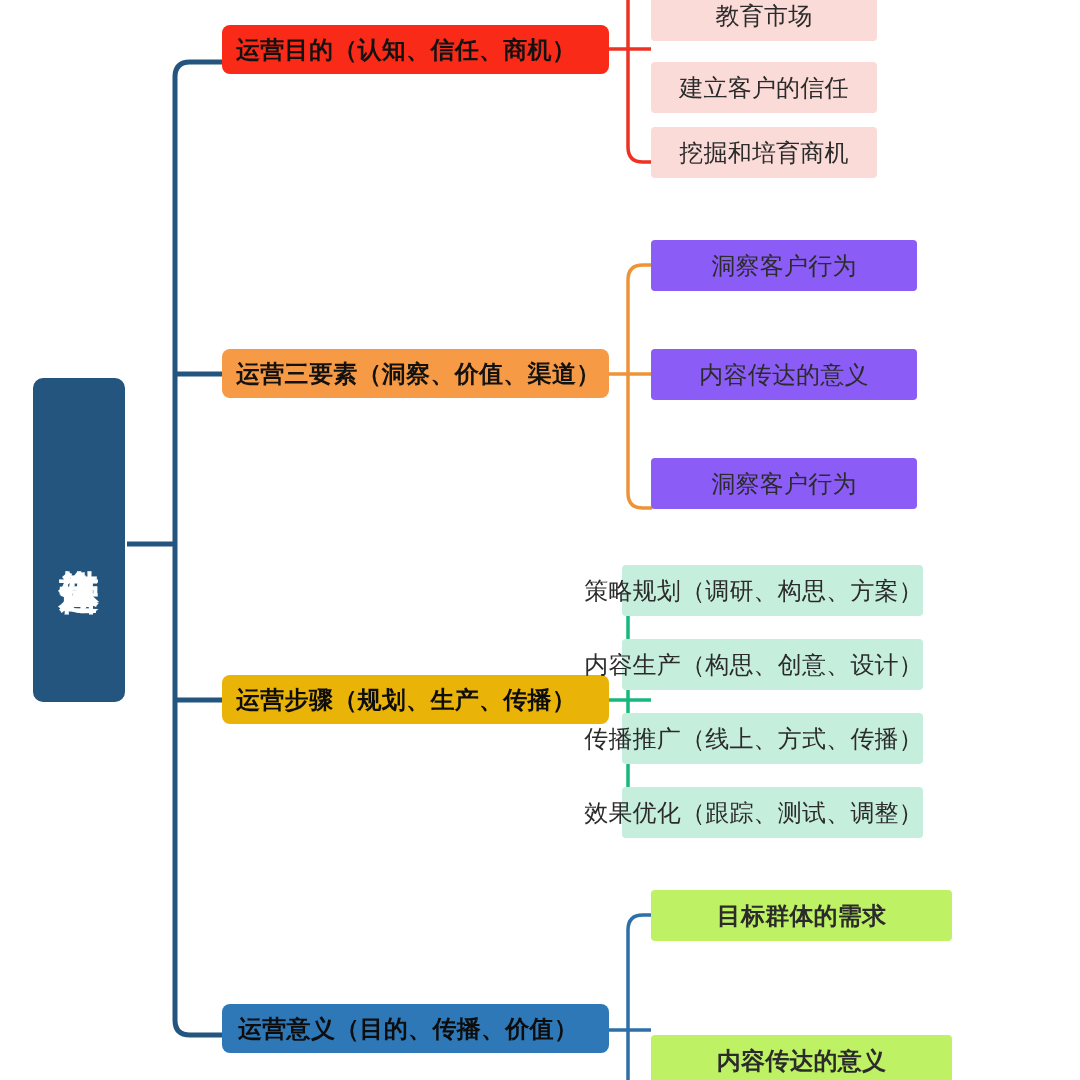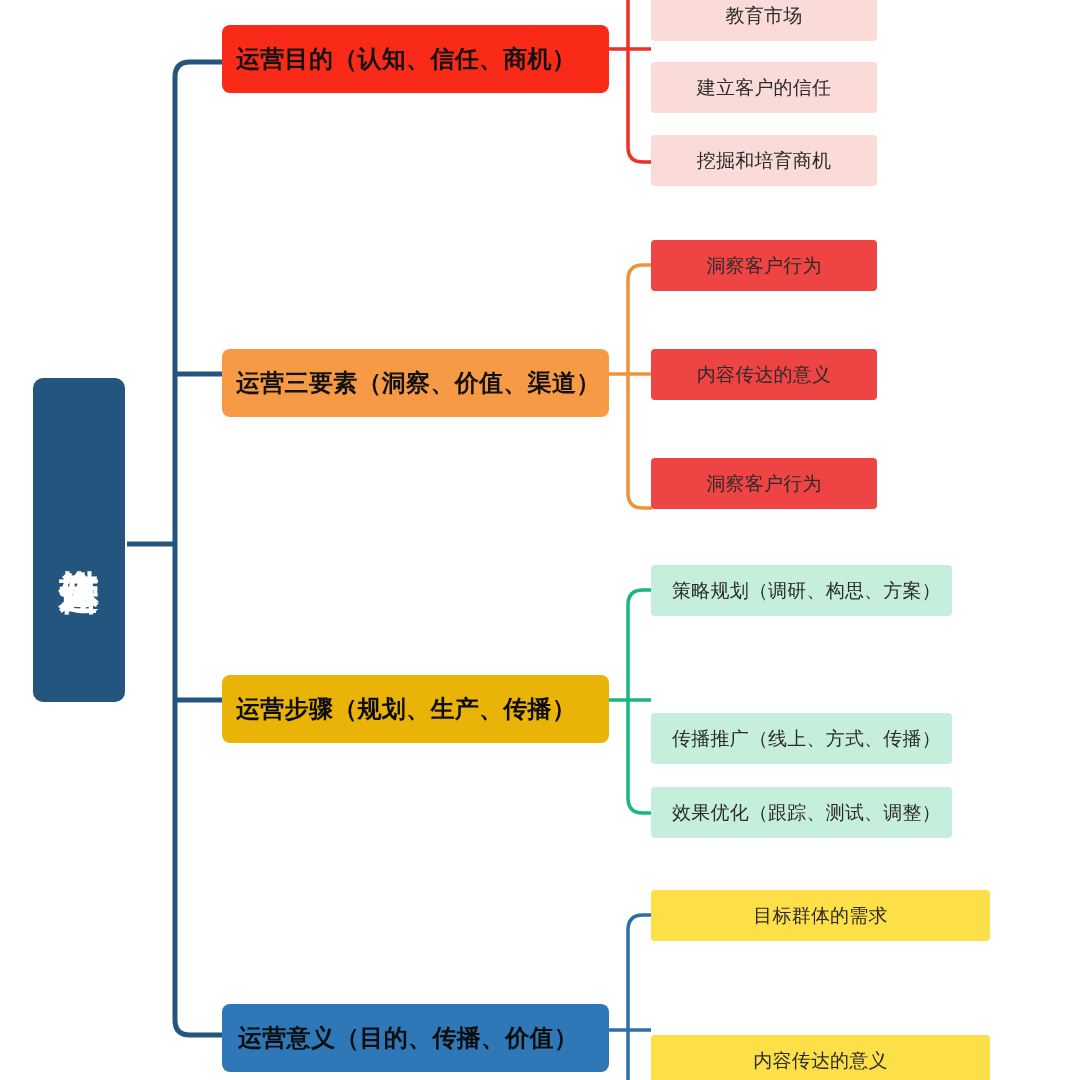--- a/index.html
+++ b/index.html
@@ -36,21 +36,21 @@
     letter-spacing: 1px;
     writing-mode: vertical-rl;
     text-orientation: upright;
     white-space: nowrap;
   }
   
   .lvl1 {
     position: absolute;
     left: 222px;
     width: 387px;
-    height: 68px;
+    height: 49px;
     border-radius: 8px;
     display: flex;
     align-items: center;
     box-sizing: border-box;
     padding-left: 14px;
   }
   .lvl1 .lvl1-label {
     font-size: 24px;
     font-weight: 700;
     color: #121212;
@@ -67,29 +67,29 @@
   .leaf {
     position: absolute;
     height: 51px;
     border-radius: 4px;
     display: flex;
     align-items: center;
     justify-content: center;
     box-sizing: border-box;
   }
   .leaf .leaf-label {
-    font-size: 19px;
+    font-size: 24px;
     color: #2b2b2b;
     white-space: nowrap;
     letter-spacing: 0.2px;
   }
   .leaf.pink   { left: 651px; width: 226px; background: #FADBD8; }
-  .leaf.yellow { left: 651px; width: 226px; background: #ef4444; }
-  .leaf.mint   { left: 651px; width: 301px; background: #C6EEDC; justify-content: center; padding-left: 10px; }
-  .leaf.steel  { left: 651px; width: 339px; background: #fde047; }
+  .leaf.yellow { left: 651px; width: 266px; background: #8b5cf6; }
+  .leaf.mint   { left: 622px; width: 301px; background: #C6EEDC; justify-content: flex-end; padding-left: 10px; }
+  .leaf.steel  { left: 651px; width: 301px; background: #bef264; font-weight: bold; }
   
   #wires {
     position: absolute;
     left: 0;
     top: 0;
     width: 1080px;
     height: 1080px;
     pointer-events: none;
   }
 </style>
@@ -126,21 +126,21 @@
 
   <div class="lvl1 red">
     <span class="lvl1-label">运营目的（认知、信任、商机）</span>
   </div>
   <div class="leaf pink" style="top:-10px">
     <span class="leaf-label">教育市场</span>
   </div>
   <div class="leaf pink" style="top:62px">
     <span class="leaf-label">建立客户的信任</span>
   </div>
-  <div class="leaf pink" style="top:135px">
+  <div class="leaf pink" style="top:127px">
     <span class="leaf-label">挖掘和培育商机</span>
   </div>
 
   <div class="lvl1 orange">
     <span class="lvl1-label">运营三要素（洞察、价值、渠道）</span>
   </div>
   <div class="leaf yellow" style="top:240px">
     <span class="leaf-label">洞察客户行为</span>
   </div>
   <div class="leaf yellow" style="top:349px">
@@ -149,20 +149,23 @@
   <div class="leaf yellow" style="top:458px">
     <span class="leaf-label">洞察客户行为</span>
   </div>
 
   <div class="lvl1 green">
     <span class="lvl1-label">运营步骤（规划、生产、传播）</span>
   </div>
   <div class="leaf mint" style="top:565px">
     <span class="leaf-label">策略规划（调研、构思、方案）</span>
   </div>
+  <div class="leaf mint" style="top:639px">
+    <span class="leaf-label">内容生产（构思、创意、设计）</span>
+  </div>
   <div class="leaf mint" style="top:713px">
     <span class="leaf-label">传播推广（线上、方式、传播）</span>
   </div>
   <div class="leaf mint" style="top:787px">
     <span class="leaf-label">效果优化（跟踪、测试、调整）</span>
   </div>
 
   <div class="lvl1 blue">
     <span class="lvl1-label">运营意义（目的、传播、价值）</span>
   </div>

